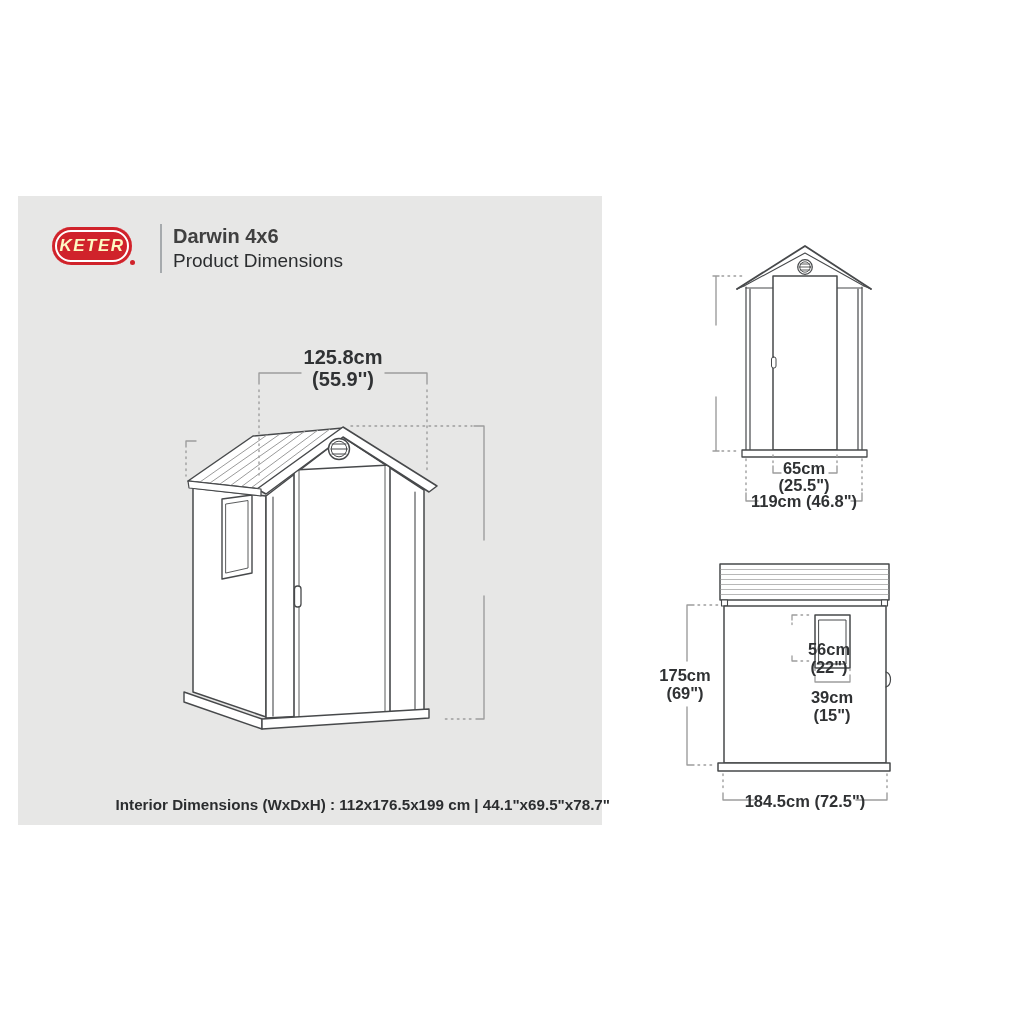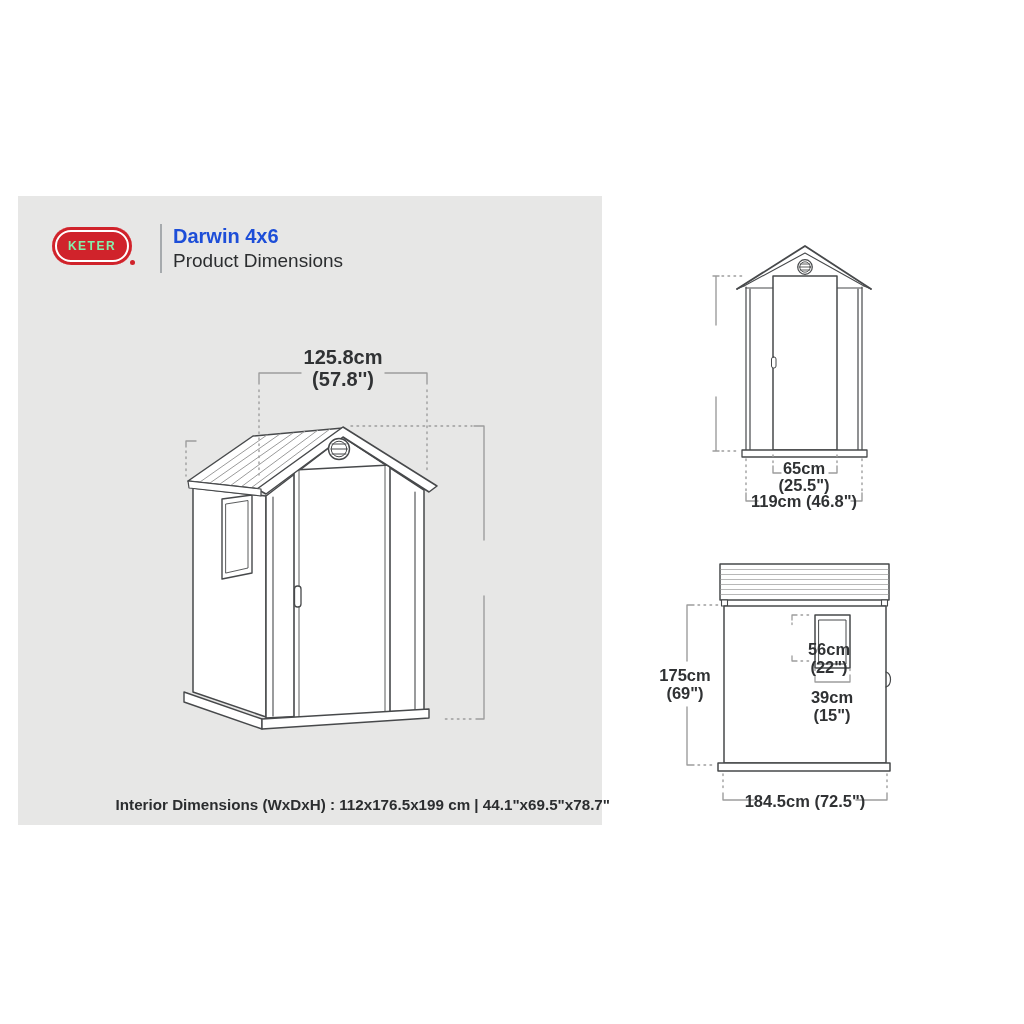--- a/index.html
+++ b/index.html
@@ -9,24 +9,24 @@
   }
   .panel{position:absolute;left:18px;top:196px;width:584px;height:629px;background:#e7e7e6;}
   .art{position:absolute;left:0;top:0;}
   
   .logo-pill{
     position:absolute;left:52px;top:227px;width:80px;height:38px;border-radius:19px;
     background:#d0232b;
     box-shadow:inset 0 0 0 3px #d0232b, inset 0 0 0 5px #ffffff;
     display:flex;align-items:center;justify-content:center;
   }
-  .logo-text{color:#86efac;font-weight:bold;font-size:12px;letter-spacing:1.5px;}
+  .logo-text{color:#fef9c3;font-weight:bold;font-size:17px;letter-spacing:1.5px;font-style:italic;}
   .logo-dot{position:absolute;left:130px;top:260px;width:5px;height:5px;border-radius:50%;background:#d0232b;}
   .divider{position:absolute;left:160px;top:224px;width:2px;height:49px;background:#a6aaad;}
-  .title{position:absolute;left:173px;top:225px;font-size:20px;font-weight:bold;color:#1d4ed8;}
+  .title{position:absolute;left:173px;top:225px;font-size:20px;font-weight:bold;color:#404040;}
   .subtitle{position:absolute;left:173px;top:250px;font-size:19px;color:#2b2d2f;}
   
   .dim{position:absolute;text-align:center;color:#303234;font-weight:600;}
   .dim-lg{font-size:20px;line-height:22px;}
   .dim-sm{font-size:16.5px;line-height:18px;}
   .dim span{display:block;}
   .footer-note{position:absolute;left:50px;top:796px;width:560px;font-size:15.2px;color:#2b2d2f;font-weight:600;text-align:right;}
 </style>
 </head>
 <body>
@@ -139,21 +139,21 @@
   <div class="logo-pill">
     <span class="logo-text">KETER</span>
   </div>
   <div class="logo-dot"></div>
   <div class="divider"></div>
   <div class="title">Darwin 4x6</div>
   <div class="subtitle">Product Dimensions</div>
 
   <div class="dim dim-lg" style="left:263px;top:346px;width:160px;">
     <span>125.8cm</span>
-    <span>(57.8'')</span>
+    <span>(55.9'')</span>
   </div>
   <div class="footer-note">Interior Dimensions (WxDxH) : 112x176.5x199 cm | 44.1"x69.5"x78.7"</div>
 
   <div class="dim dim-sm" style="left:756px;top:460px;width:96px;line-height:17px;">
     <span>65cm</span>
     <span>(25.5")</span>
   </div>
   <div class="dim dim-sm" style="left:734px;top:492px;width:140px;">119cm (46.8")</div>
 
   <div class="dim dim-sm" style="left:784px;top:624px;width:90px;margin-top:16px;">

